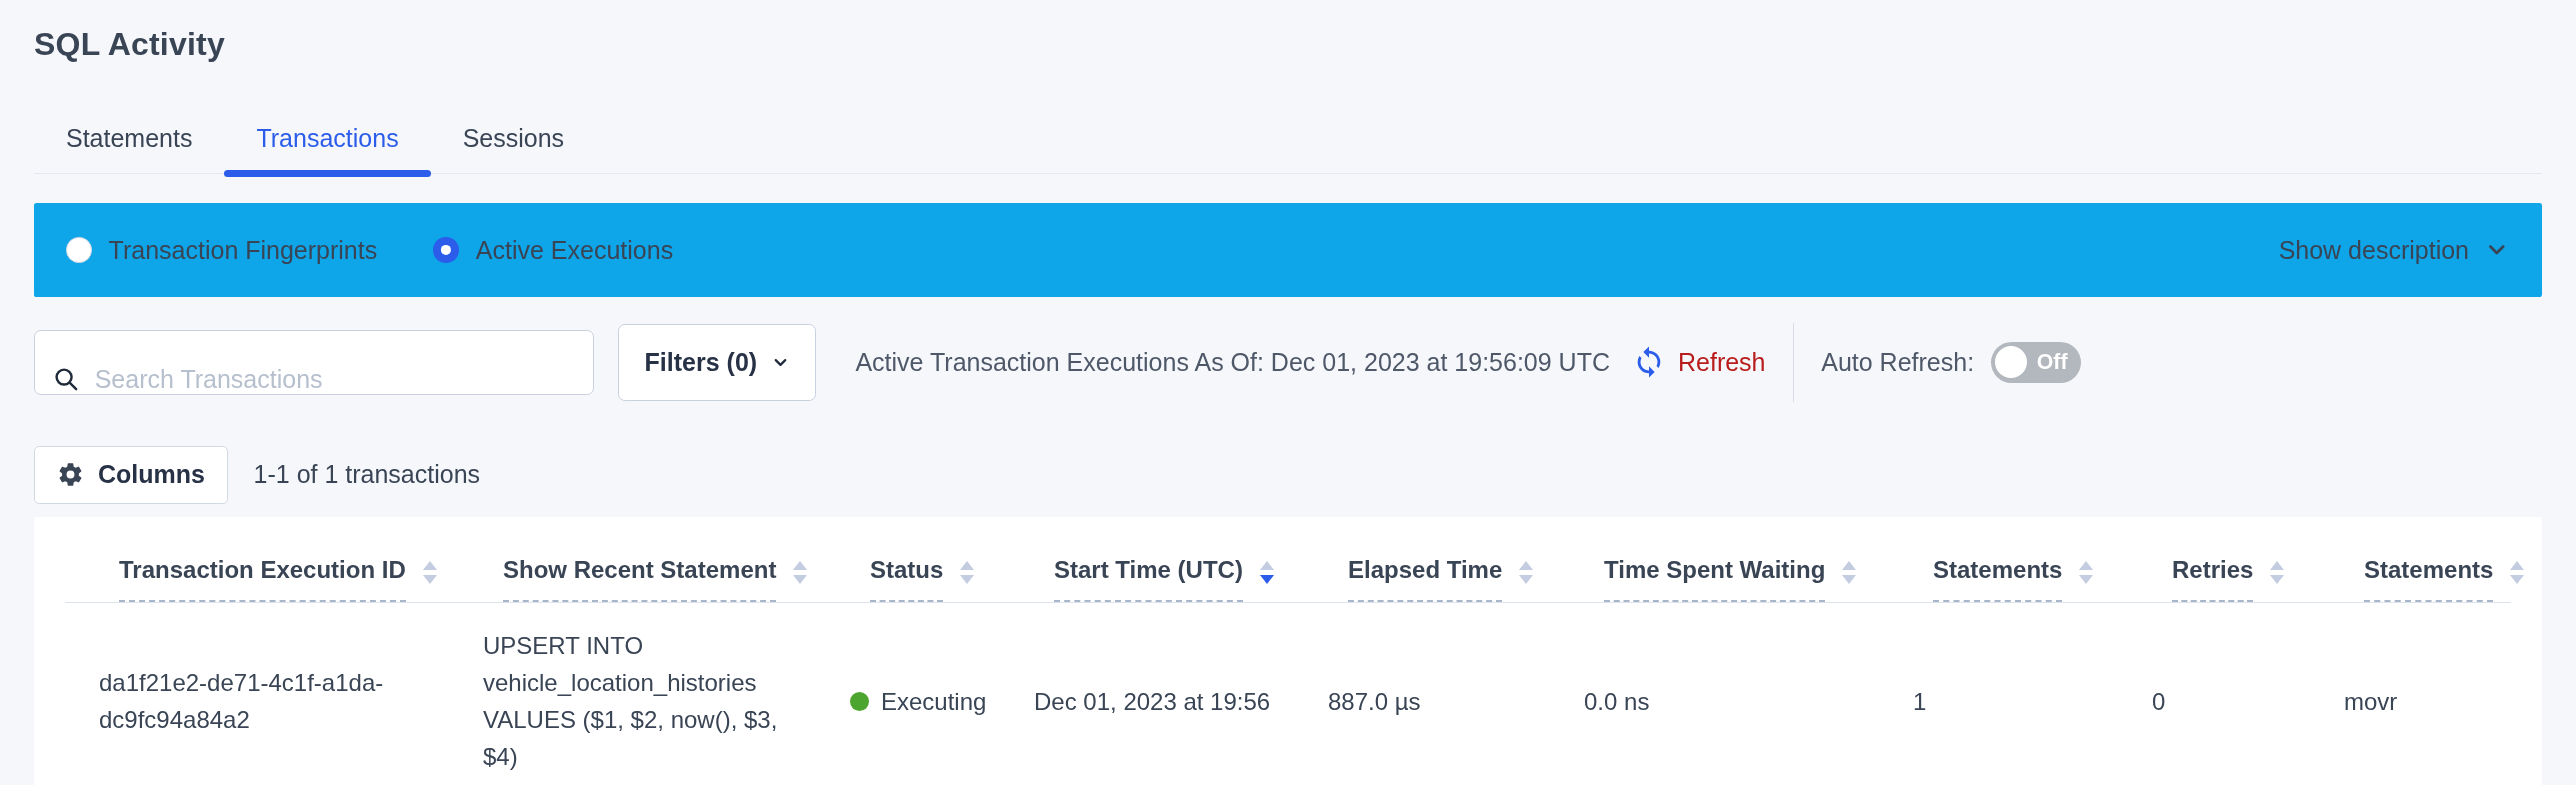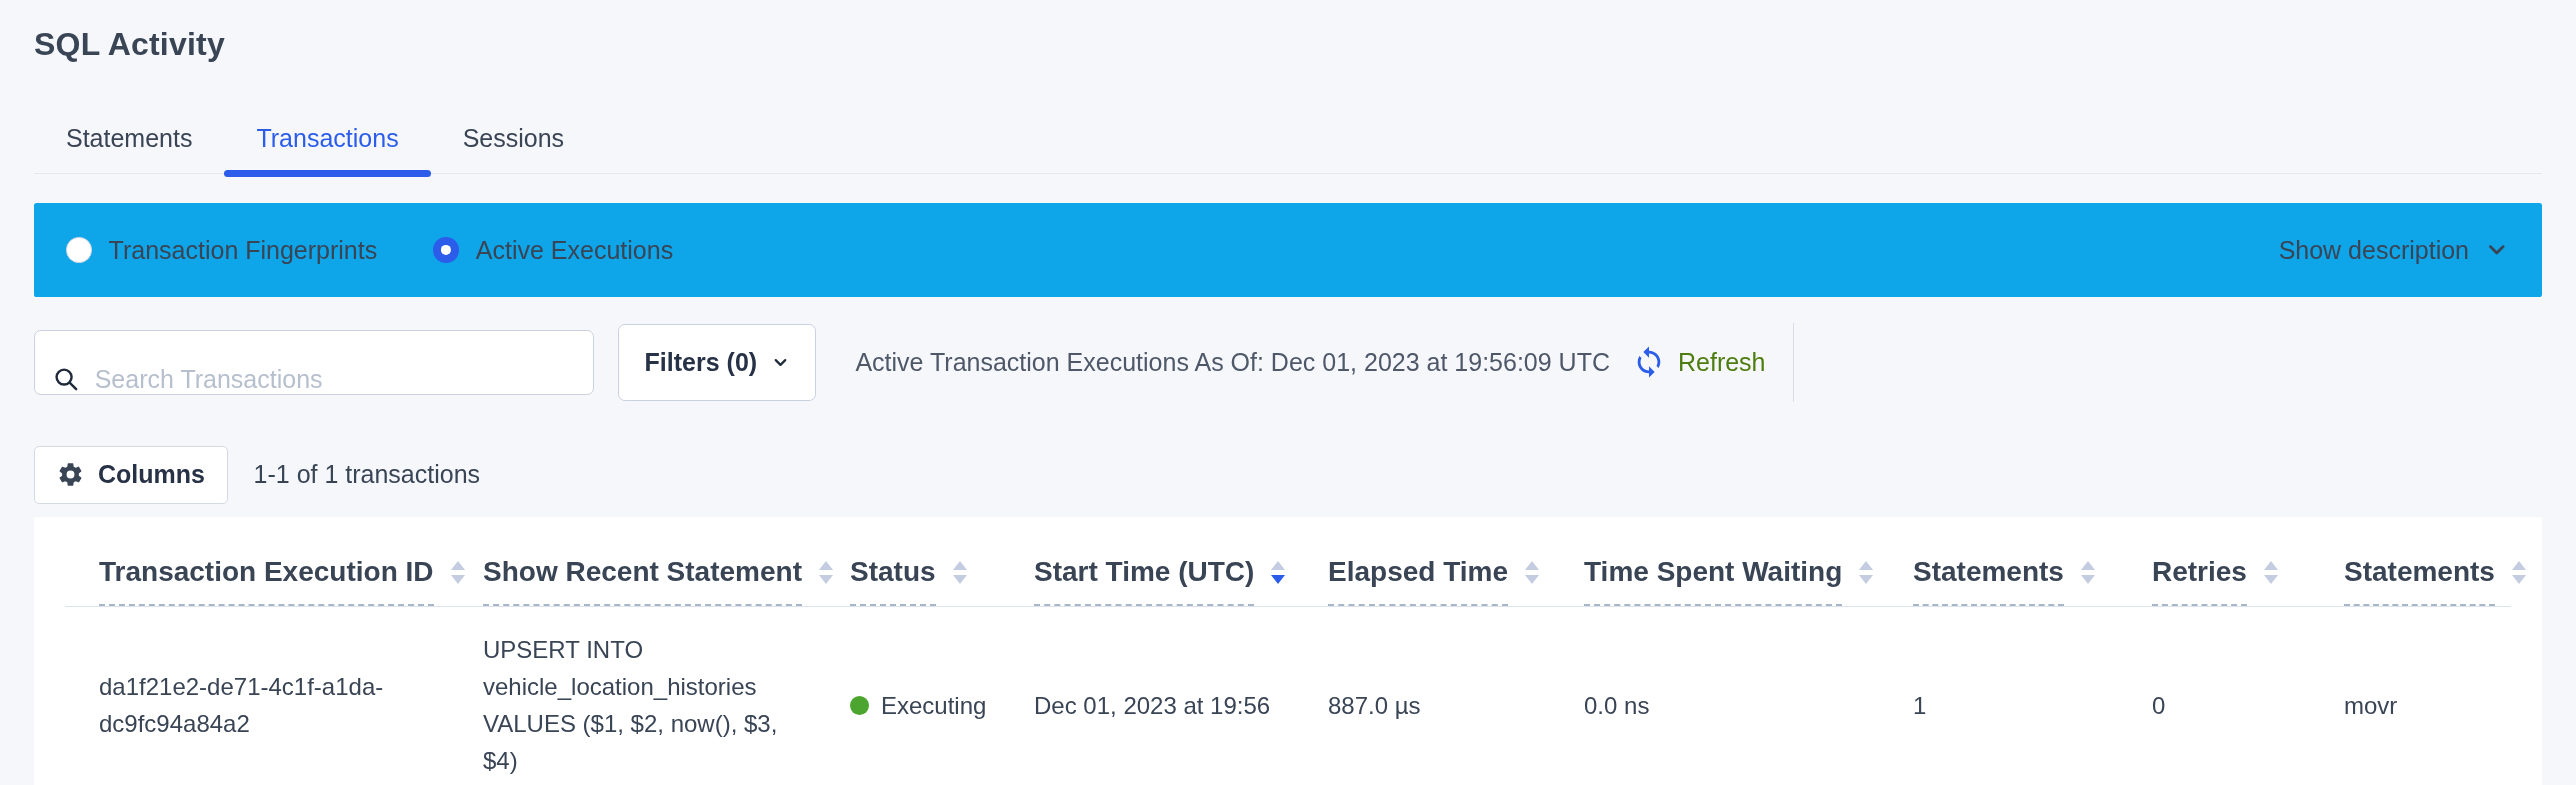--- a/index.html
+++ b/index.html
@@ -106,21 +106,21 @@
     border: 1.7px solid #c9d1df;
     border-radius: 6.8px;
     display: flex; align-items: center; gap: 13.7px;
     font-size: 25px; font-weight: 700; color: #273246;
     cursor: pointer;
   }
   .asof-text { margin-left: 39px; font-size: 25px; color: #4e5869; }
   .refresh-link {
     margin-left: 22px;
     display: flex; align-items: center; gap: 12px;
-    color: #4d7c0f; font-size: 25px; cursor: pointer; text-align: center;
+    color: #b91c1c; font-size: 25px; cursor: pointer; text-align: center;
   }
   .v-divider { width: 1.7px; height: 79px; background: #d8dde7; margin: 0 27px; }
   .auto-refresh { display: flex; align-items: center; font-size: 25px; color: #4e5869; }
   .toggle {
     margin-left: 17px;
     width: 90px; height: 41px;
     border-radius: 20.5px;
     background: #b3b7be;
     display: flex; align-items: center;
     padding: 0 10.2px 0 4.3px; gap: 9.4px;
@@ -153,21 +153,21 @@
   }
   .grid-cols {
     display: grid;
     grid-template-columns: 384px 367px 184px 294px 256px 329px 239px 192px 1fr;
     padding-left: 34px;
   }
   .thead {
     padding-top: 39px;
     border-bottom: 1.7px solid #dde3ec;
   }
-  .th { font-size: 28px; font-weight: 700; color: #394455; padding-right: 20.5px; }
+  .th { font-size: 24px; font-weight: 700; color: #394455; padding-right: 20.5px; margin-left: 20px; }
   .th-inner { display: inline-flex; align-items: flex-start; gap: 17px; }
   .th-label {
     border-bottom: 2.6px dashed #a9b5c9;
     padding-bottom: 15.4px;
     cursor: pointer;
     white-space: nowrap;
   }
   .sort { display: flex; flex-direction: column; gap: 4.3px; margin-top: 5.1px; cursor: pointer; }
   .tri-up {
     width: 0; height: 0;
@@ -256,20 +256,27 @@
       <span>
         <svg width="34" height="34" viewBox="0 0 24 24" fill="#2b5dea">
             <path d="M12 4V1L8 5l4 4V6c3.31 0 6 2.69 6 6 0 1.01-.25 1.97-.7 2.8l1.46 1.46A7.93 7.93 0 0 0 20 12c0-4.42-3.58-8-8-8zm0 14c-3.31 0-6-2.69-6-6 0-1.01.25-1.97.7-2.8L5.24 7.74A7.93 7.93 0 0 0 4 12c0 4.42 3.58 8 8 8v3l4-4-4-4v3z"></path>
           </svg>
       </span>
       <span>Refresh</span>
     </div>
 
     <div class="v-divider"></div>
 
+    <div class="auto-refresh">
+      <span>Auto Refresh:</span>
+      <div class="toggle">
+        <span class="toggle-knob"></span>
+        <span class="toggle-label">Off</span>
+      </div>
+    </div>
   </div>
 
   <div class="results-row">
     <div class="columns-btn">
       <span>
         <svg width="27" height="27" viewBox="0 0 24 24" fill="#394455">
             <path d="M19.4 13c.04-.33.06-.66.06-1s-.02-.67-.06-1l2.1-1.65c.19-.15.24-.42.12-.64l-2-3.46c-.12-.22-.39-.3-.61-.22l-2.49 1c-.52-.4-1.08-.73-1.69-.98l-.38-2.65A.49.49 0 0 0 14 2h-4c-.25 0-.46.18-.49.42l-.38 2.65c-.61.25-1.17.59-1.69.98l-2.49-1c-.23-.09-.49 0-.61.22l-2 3.46c-.13.22-.07.49.12.64L4.56 11c-.04.33-.06.66-.06 1s.02.67.06 1l-2.1 1.65c-.19.15-.24.42-.12.64l2 3.46c.12.22.39.3.61.22l2.49-1c.52.4 1.08.73 1.69.98l.38 2.65c.03.24.24.42.49.42h4c.25 0 .46-.18.49-.42l.38-2.65c.61-.25 1.17-.59 1.69-.98l2.49 1c.23.09.49 0 .61-.22l2-3.46c.12-.22.07-.49-.12-.64L19.4 13zM12 15.5a3.5 3.5 0 1 1 0-7 3.5 3.5 0 0 1 0 7z"></path>
           </svg>
       </span>
       <span>Columns</span>

